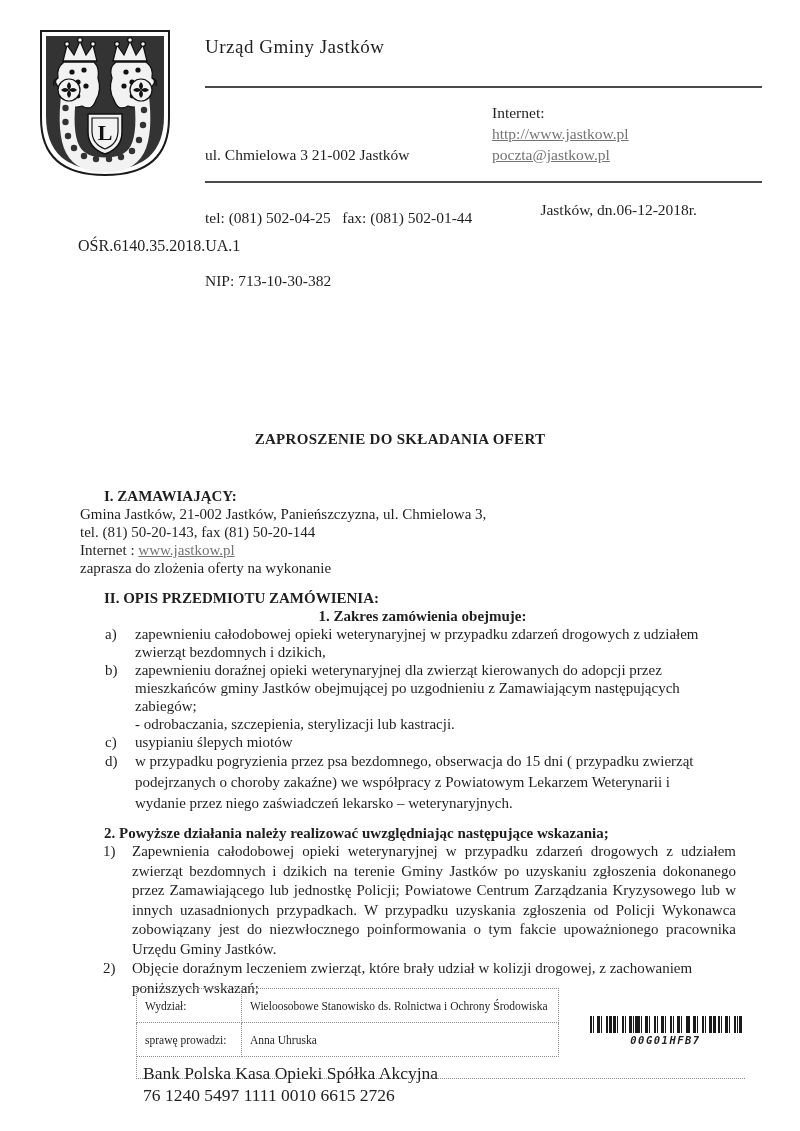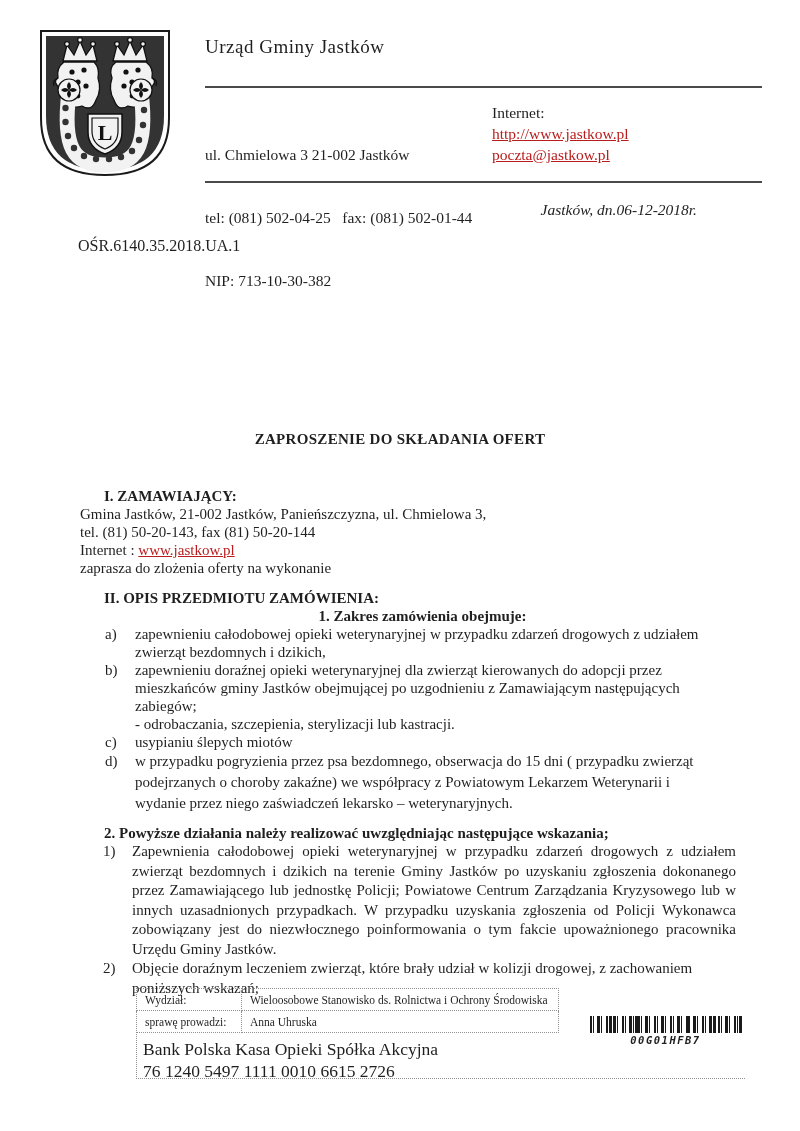--- a/index.html
+++ b/index.html
@@ -13,22 +13,22 @@
   .org-name {
     position:absolute; left:205px; top:36px;
     font-size:19px; letter-spacing:0.5px; white-space:nowrap;
   }
   .hdr-rule { position:absolute; left:205px; width:557px; border-top:2px solid #4a4a4a; height:0; }
   .rule1 { top:86px; }
   .rule2 { top:181px; }
   .contact { position:absolute; left:205px; top:102px; width:557px; display:flex; font-size:15.5px; line-height:21px; }
   .contact .col-l { width:287px; white-space:pre-wrap; }
   .contact .col-r { width:260px; }
-  .link { text-decoration:underline; color:#b91c1c; }
-  .dateline { position:absolute; top:201px; left:0; width:697px; text-align:right; font-size:15.5px;font-style:italic; }
+  .link { text-decoration:underline; color:#737373; }
+  .dateline { position:absolute; top:201px; left:0; width:697px; text-align:right; font-size:15.5px; }
   .refline  { position:absolute; top:237px; left:78px; font-size:16px; }
   
   .title-block { position:absolute; top:431px; left:40px; width:720px; text-align:center; }
   .doc-title { font-size:15px; font-weight:bold; letter-spacing:0.3px; }
   .doc-subtitle { font-size:14.5px; font-weight:bold; margin-top:4px; }
   
   .bodytext { position:absolute; top:487px; left:80px; width:660px; font-size:15px; line-height:18px; }
   .sec-heading { font-weight:bold;margin-left:24px; }
   .gap12 { margin-top:12px; }
   .gap10 { margin-top:10px; }
@@ -42,21 +42,21 @@
   .nitem .marker { width:29px; flex:none; }
   .nitem .txt { width:604px; }
   .nitem.justify .txt { text-align:justify; }
   
   .footer {
     position:absolute; left:136px; top:988px; width:609px; height:91px;
     border-left:1px dotted #8f8f8f; border-bottom:1px dotted #8f8f8f;
     box-sizing:border-box;
   }
   .meta-table { border-collapse:collapse; font-size:11.5px; margin-left:-1px; }
-  .meta-table td { border:1px dotted #8f8f8f; padding:2px 8px; height:17px; vertical-align:middle; }
+  .meta-table td { border:1px dotted #8f8f8f; padding:8px 8px; height:17px; vertical-align:middle; }
   .meta-table td.lbl { width:88px; }
   .meta-table td.val { width:300px; }
   .bank { margin-top:5px; padding-left:6px; font-size:17.5px; line-height:22px; }
   .barcode { position:absolute; right:2px; top:28px; width:155px; text-align:center; }
   .barcode-bars {
     height:17px; width:152px; margin:0 auto;
     background-image:
       repeating-linear-gradient(90deg, transparent 0 19px, #1a1a1a 19px 22px, transparent 22px 26px),
       repeating-linear-gradient(90deg, #1a1a1a 0 2px, transparent 2px 3px, #1a1a1a 3px 4px, transparent 4px 7px, #1a1a1a 7px 10px, transparent 10px 11px, #1a1a1a 11px 12px, transparent 12px 16px);
   }

